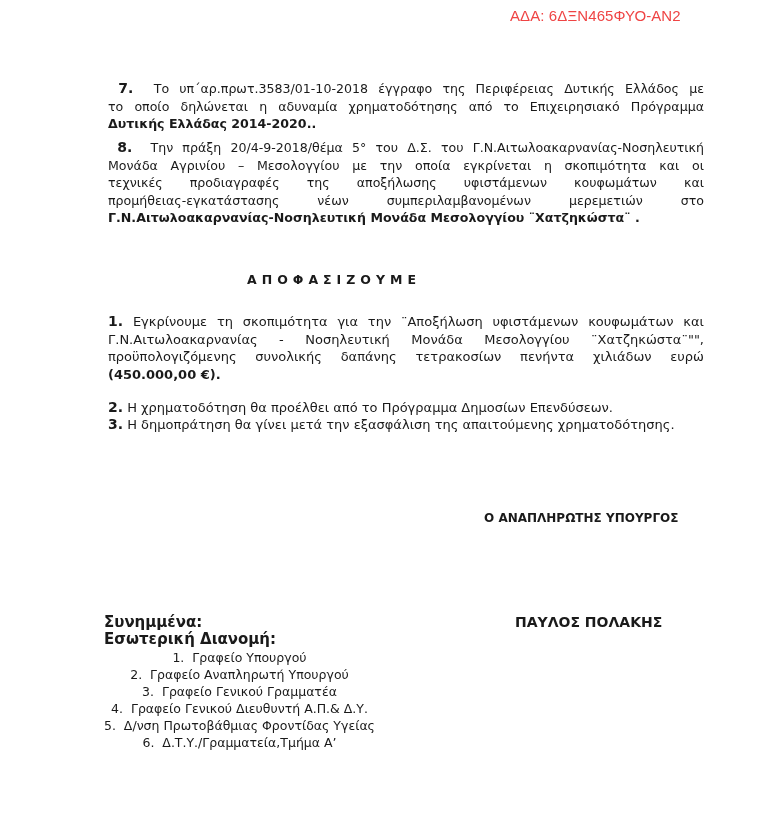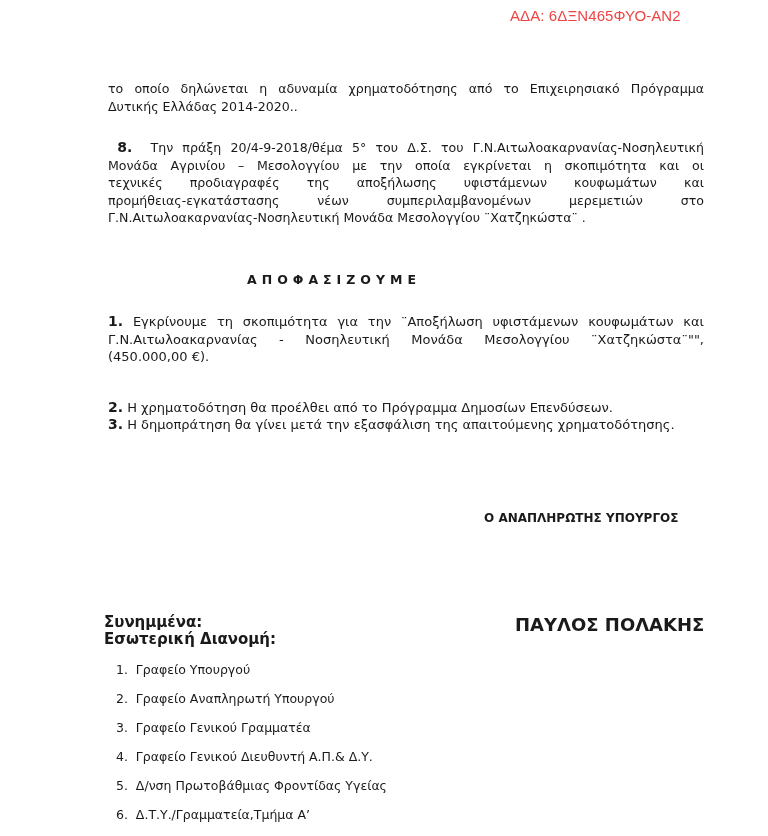--- a/index.html
+++ b/index.html
@@ -4,54 +4,56 @@
   <style>
     html, body { margin:0; padding:0; background:#ffffff; }
     body { width:768px; height:836px; position:relative; overflow:hidden;
            font-family:"DejaVu Sans", sans-serif; color:#1a1a1a; }
     .ada { position:absolute; left:510px; top:7px; font-family:"Liberation Sans", sans-serif;
            font-size:15px; color:#ef4444; letter-spacing:0.1px; }
     .para { position:absolute; left:108px; width:596px; font-size:12.6px; line-height:17.5px;
             text-align:justify; }
     .para .num { font-weight:bold; font-size:14px; }
     .jl { display:block; text-align:justify; text-align-last:justify; }
-    .ll { display:block; }
+    .ll { display:block;font-weight:bold; }
     .heading { position:absolute; left:0; width:668px; top:272px; text-align:center;
                font-weight:bold; font-size:12.5px; letter-spacing:5px; }
     .dec { position:absolute; left:108px; width:596px; font-size:13px; line-height:17.5px; }
     .dec .num { font-weight:bold; font-size:14px; }
     .sig-title { position:absolute; left:484px; top:511px; font-weight:bold; font-size:12px; }
-    .sig-name { position:absolute; left:515px; top:614px; font-weight:bold; font-size:18px; }
+    .sig-name { position:absolute; left:515px; top:614px; font-weight:bold; font-size:14px; }
     .att { position:absolute; left:104px; top:614px; font-weight:bold; font-size:15px; line-height:17px; }
     .dist-list { position:absolute; left:104px; top:649px; font-size:12.5px; line-height:17px; margin:0; padding:0; list-style:none; }
-    .dist-list li { margin:12px; padding:0; }
+    .dist-list li { margin:0; padding:0;text-align:center; }
   </style>
 </head>
 <body>
 
 <div class="ada">ΑΔΑ: 6ΔΞΝ465ΦΥΟ-ΑΝ2</div>
 
 <div class="para" style="top:80px;">
+  <span class="jl">&nbsp;<span class="num">7.</span>&nbsp; <span>Το υπ΄αρ.πρωτ.3583/01-10-2018 έγγραφο της Περιφέρειας Δυτικής Ελλάδος με</span></span>
   <span class="jl">το οποίο δηλώνεται η αδυναμία χρηματοδότησης από το Επιχειρησιακό Πρόγραμμα</span>
   <span class="ll">Δυτικής Ελλάδας 2014-2020..</span>
 </div>
 
 <div class="para" style="top:139px;">
   <span class="jl">&nbsp;<span class="num">8.</span>&nbsp; <span>Την πράξη 20/4-9-2018/θέμα 5° του Δ.Σ. του Γ.Ν.Αιτωλοακαρνανίας-Νοσηλευτική</span></span>
   <span class="jl">Μονάδα Αγρινίου – Μεσολογγίου με την οποία εγκρίνεται η σκοπιμότητα και οι</span>
   <span class="jl">τεχνικές προδιαγραφές της αποξήλωσης υφιστάμενων κουφωμάτων και</span>
   <span class="jl">προμήθειας-εγκατάστασης νέων συμπεριλαμβανομένων μερεμετιών στο</span>
   <span class="ll">Γ.Ν.Αιτωλοακαρνανίας-Νοσηλευτική Μονάδα Μεσολογγίου ¨Χατζηκώστα¨ .</span>
 </div>
 
 <div class="heading">ΑΠΟΦΑΣΙΖΟΥΜΕ</div>
 
 <div class="dec" style="top:313px;">
   <span class="jl"><span class="num">1.</span> <span>Εγκρίνουμε τη σκοπιμότητα για την ¨Αποξήλωση υφιστάμενων κουφωμάτων και</span></span>
   <span class="jl">Γ.Ν.Αιτωλοακαρνανίας - Νοσηλευτική Μονάδα Μεσολογγίου ¨Χατζηκώστα¨"",</span>
+  <span class="jl">προϋπολογιζόμενης συνολικής δαπάνης τετρακοσίων πενήντα χιλιάδων ευρώ</span>
   <span class="ll">(450.000,00 €).</span>
 </div>
 
 <div class="dec" style="top:399px;">
   <span class="num">2.</span>
   <span>Η χρηματοδότηση θα προέλθει από το Πρόγραμμα Δημοσίων Επενδύσεων.</span>
 </div>
 
 <div class="dec" style="top:416px;">
   <span class="num">3.</span>

